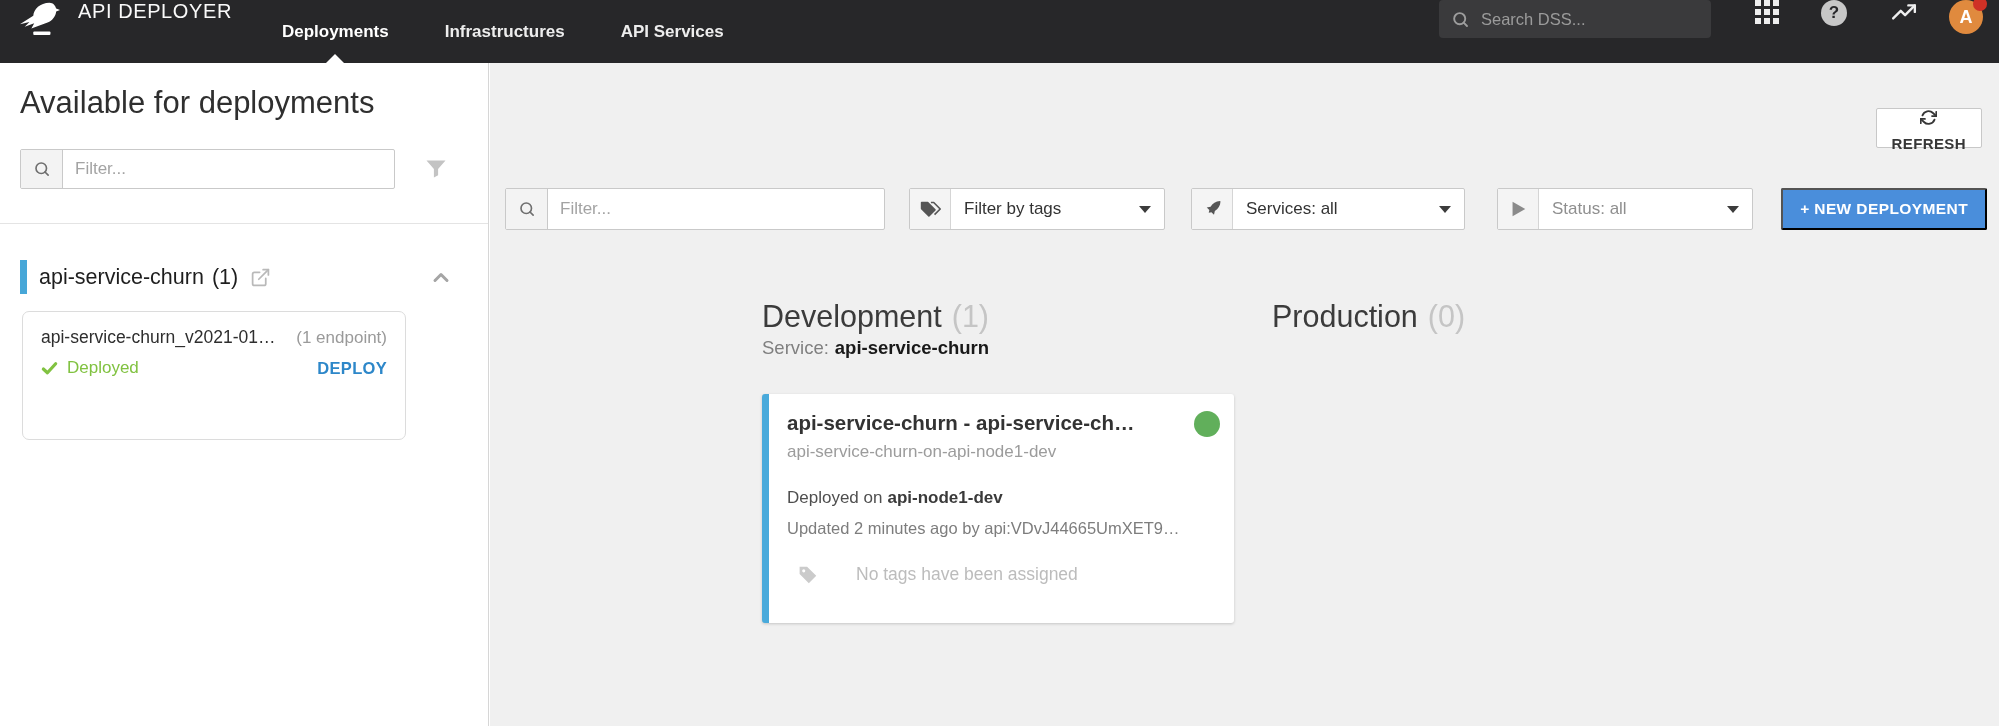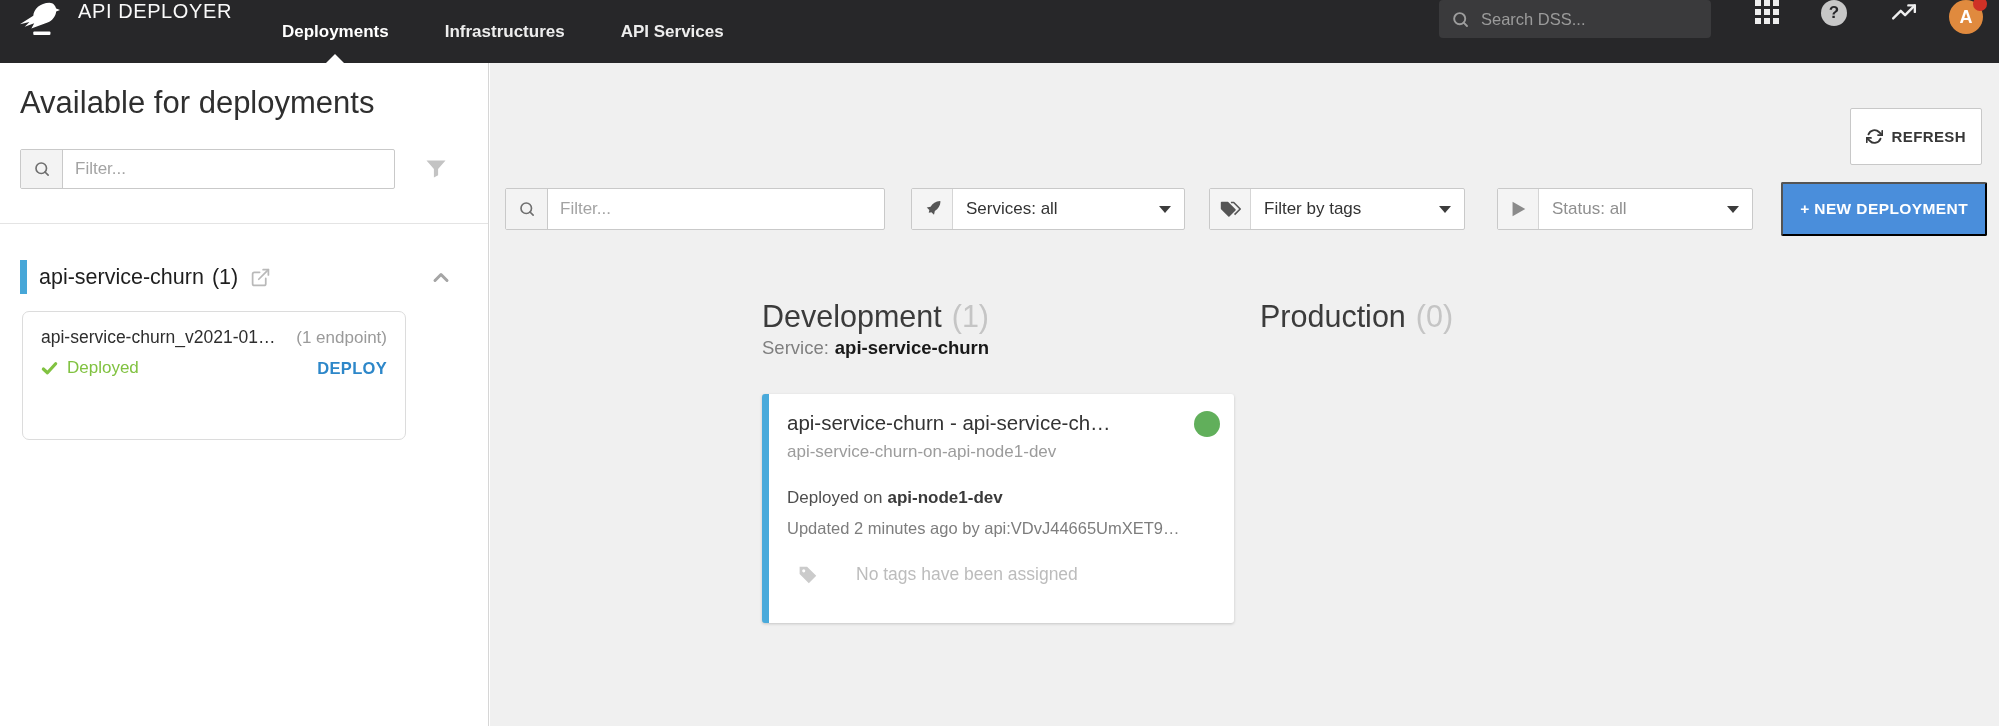--- a/index.html
+++ b/index.html
@@ -110,25 +110,26 @@
   .sb-deploy { color: #2d87c9; font-size: 16.5px; font-weight: 600; letter-spacing: 0.3px; cursor: pointer; }
   .sb-added { margin-top: 9px; font-size: 16px; color: #9a9a9a; }
 
   
   .main {
     position: absolute; top: 63px; left: 490px; width: 1509px; height: 663px;
     background: #f0f0f0;
   }
   .main-title { position: absolute; left: 25px; top: 70px; font-size: 36px; color: #3e3e3e; font-weight: 400; }
   .refresh-btn {
-    position: absolute; top: 45px; right: 17px; height: 57px;
+    position: absolute; top: 45px; right: 17px; height: 40px;
     display: inline-flex; align-items: center; gap: 9px; padding: 0 15px;
     background: #fff; border: 1px solid #c8c8c8; border-radius: 2px;
     font-size: 15px; font-weight: 700; color: #373737; letter-spacing: 0.4px;
     cursor: pointer;
+    flex-direction: column;
   }
   .refresh-btn .r-icon { color: #373737; }
   .filter-bar {
     position: absolute; top: 125px; left: 15px; right: 12px; height: 42px;
     display: flex; align-items: center;
   }
   .filter-bar .input-group { width: 380px; height: 42px; }
   .dropdown {
     display: flex; align-items: center; height: 42px; background: #fff;
     border: 1px solid #c9c9c9; border-radius: 2px; cursor: pointer;
@@ -143,40 +144,40 @@
     margin-left: auto; margin-right: 13px; width: 0; height: 0;
     border-left: 6px solid transparent; border-right: 6px solid transparent;
     border-top: 7px solid #3c3c3c; flex: none;
   }
   .dd-services { width: 274px; margin-left: 26px; }
   .dd-tags { width: 256px; margin-left: 24px; }
   .dd-status { width: 256px; margin-left: 32px; }
   .dd-status .dd-label { color: #8f8f8f; }
   .dd-status .dd-prefix { color: #8a8a8a; }
   .new-deploy-btn {
-    margin-left: auto; height: 54px; padding: 0 17px; background: #4a8edb;
+    margin-left: auto; height: 42px; padding: 0 17px; background: #4a8edb;
     color: #fff; font-weight: 700; font-size: 15.5px; letter-spacing: 0.4px;
     border-radius: 2px; display: flex; align-items: center; cursor: pointer;
     white-space: nowrap;
   }
-  .columns { position: absolute; left: 272px; top: 234px; display: flex; gap: 26px; }
+  .columns { position: absolute; left: 272px; top: 234px; display: flex; gap: 38px; }
   .column { width: 472px; }
   .col-header { font-size: 30.5px; color: #3b3b3b; font-weight: 400; line-height: 38px; }
   .col-header .col-count { color: #c5c5c5; margin-left: 10px; }
   .service-line { font-size: 18.5px; line-height: 25px; }
   .service-line .svc-label { color: #7f7f7f; }
   .service-line .svc-name { color: #191919; font-weight: 600; margin-left: 6px; }
   .deploy-card {
     margin-top: 34px; width: 472px; height: 229px; background: #fff;
     border-left: 7px solid #49aadb; border-radius: 3px;
     box-shadow: 0 1px 3px rgba(0,0,0,0.18); padding: 16px 14px 16px 18px;
     cursor: pointer;
   }
   .dc-title-row { display: flex; align-items: flex-start; }
-  .dc-title { flex: 1; font-size: 20.5px; color: #333; line-height: 1.25; white-space: nowrap; }
+  .dc-title { flex: 1; font-size: 20.5px; color: #333; line-height: 1.25; white-space: nowrap; font-weight: bold; }
   .dc-dot { width: 26px; height: 26px; border-radius: 50%; background: #61af5b; margin-left: 12px; flex: none; margin-top: 1px; }
   .dc-sub { margin-top: 5px; font-size: 17px; color: #9c9c9c; }
   .dc-deployed { margin-top: 26px; font-size: 17px; color: #4f4f4f; }
   .dc-deployed .dep-target { color: #3a3a3a; font-weight: 700; margin-left: 5px; }
   .dc-updated { margin-top: 11px; font-size: 16.5px; color: #7d7d7d; white-space: nowrap; }
   .dc-tags { margin-top: 26px; display: flex; align-items: center; }
   .dc-tags .tag-i { color: #cbcbcb; margin-left: 10px; flex: none; }
   .dc-tags .tag-txt { margin-left: 38px; color: #bcbcbc; font-size: 17.5px; }
 </style>
 </head>
@@ -318,38 +319,38 @@
     <div class="input-group">
       <span class="ig-prefix">
         <svg viewBox="0 0 24 24" width="18" height="18" fill="none" stroke="currentColor" stroke-width="2.2" stroke-linecap="round">
           <circle cx="11" cy="11" r="7"></circle>
             <line x1="20.2" y1="20.2" x2="16" y2="16"></line>
         </svg>
       </span>
       <input type="text" placeholder="Filter..." style="">
     </div>
 
-    <div class="dropdown dd-services">
-      <span class="dd-prefix">
-        <svg viewBox="0 0 24 24" width="20" height="20" fill="currentColor">
-          <path d="M21.6 2.4c-4.9.2-9.1 2.8-11.3 6.8l-4.6 1 3.1 3.1-.7 3.2 3.2-.7 3.1 3.1 1-4.6c4-2.2 6.6-6.4 6.8-11.3l-.6-.6z"></path>
-        </svg>
-      </span>
-      <span class="dd-label">Services: all</span>
-      <span class="caret"></span>
-    </div>
-
     <div class="dropdown dd-tags">
       <span class="dd-prefix">
         <svg viewBox="0 0 26 24" width="21" height="20" fill="none" stroke="currentColor" stroke-width="2" stroke-linejoin="round">
           <path d="M2 4h7.5l9 9-7.5 7.5-9-9V4z" fill="currentColor"></path>
           <path d="M13.5 4h3.5l8 8-7 7" fill="none"></path>
         </svg>
       </span>
       <span class="dd-label">Filter by tags</span>
+      <span class="caret"></span>
+    </div>
+
+    <div class="dropdown dd-services">
+      <span class="dd-prefix">
+        <svg viewBox="0 0 24 24" width="20" height="20" fill="currentColor">
+          <path d="M21.6 2.4c-4.9.2-9.1 2.8-11.3 6.8l-4.6 1 3.1 3.1-.7 3.2 3.2-.7 3.1 3.1 1-4.6c4-2.2 6.6-6.4 6.8-11.3l-.6-.6z"></path>
+        </svg>
+      </span>
+      <span class="dd-label">Services: all</span>
       <span class="caret"></span>
     </div>
 
     <div class="dropdown dd-status">
       <span class="dd-prefix">
         <svg viewBox="0 0 22 22" width="20" height="20" fill="currentColor">
           <polygon points="5,3 19,11 5,19"></polygon>
         </svg>
       </span>
       <span class="dd-label">Status: all</span>

